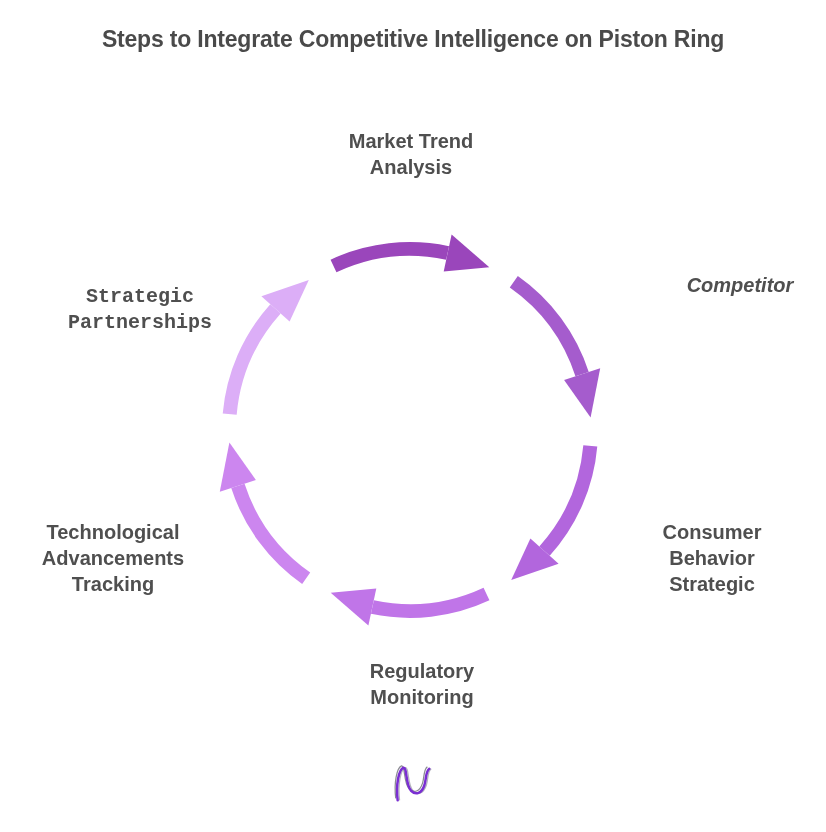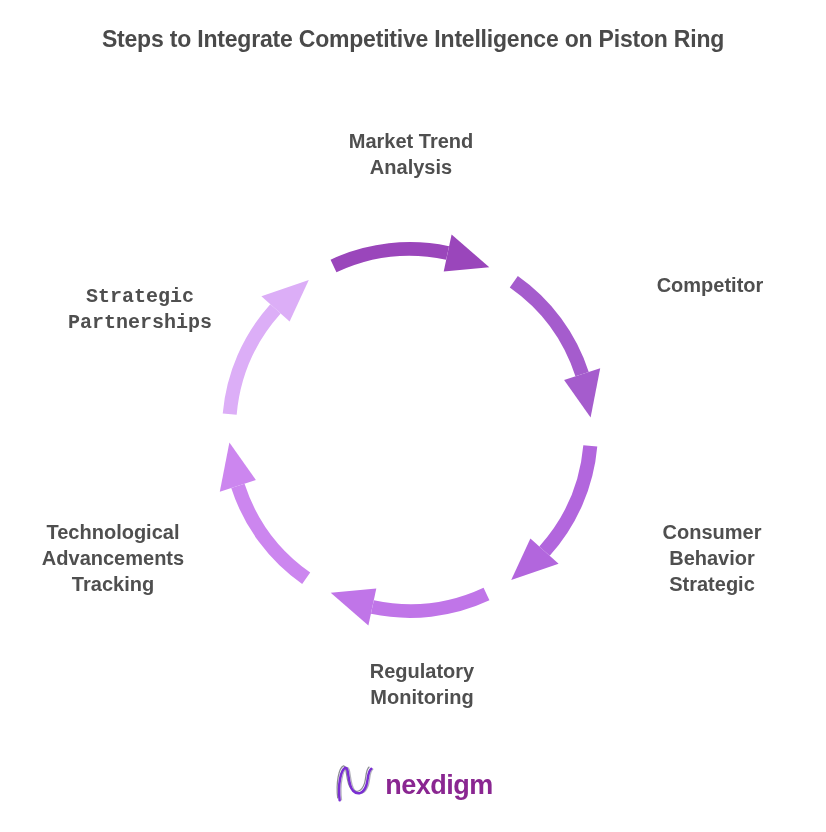--- a/index.html
+++ b/index.html
@@ -12,21 +12,21 @@
     text-align:center;font-weight:bold;font-size:23px;line-height:31px;
     color:#4a4a4a;letter-spacing:-0.2px;
   }
   .cycle-svg{position:absolute;left:180px;top:200px;}
   .step{
     position:absolute;text-align:center;font-weight:bold;
     font-size:20px;line-height:26px;color:#4f4f4f;
     transform:translateX(-50%);white-space:nowrap;
   }
   .step-0{left:411px;top:128px;}
-  .step-1{left:710px;top:272px;}
+  .step-1{left:740px;top:272px;font-style:italic;}
   .step-2{left:712px;top:519px;}
   .step-3{left:422px;top:658px;}
   .step-4{left:113px;top:519px;}
   .step-5{left:140px;top:284px;font-family:Liberation Mono, monospace;}
   .footer{
     position:absolute;top:762px;left:0;right:0;
     display:flex;align-items:center;justify-content:center;gap:8px;
   }
   .brand-text{
     font-weight:bold;font-size:27px;letter-spacing:-0.5px;color:#8a2691;
@@ -84,14 +84,13 @@
   <span>Strategic</span><br>
   <span>Partnerships</span>
 </div>
 
 <div class="footer">
   <svg width="44" height="46" viewBox="0 0 44 48">
     <path d="M8 40 C 6 24 9 8 14 6 C 18 5 16 24 22 30 C 27 35 33 33 36 24 C 38 17 37 10 41 7" fill="none" stroke="#b4b4bd" stroke-width="1.3"></path>
     <path d="M4 38 C 2 22 5 6 10 4 C 14 3 12 22 18 28 C 23 33 29 31 32 22 C 34 15 33 8 37 5" fill="none" stroke="#8b8b93" stroke-width="1.3"></path>
     <path d="M6 40 C 4 24 7 8 12 6 C 16 5 14 24 20 30 C 25 35 31 33 34 24 C 36 17 35 10 39 7" fill="none" stroke="#7a2fd2" stroke-width="2.6" stroke-linecap="round"></path>
   </svg>
-  <span class="brand-text">nexdigm</span>
 </div>
 
 </body></html>

